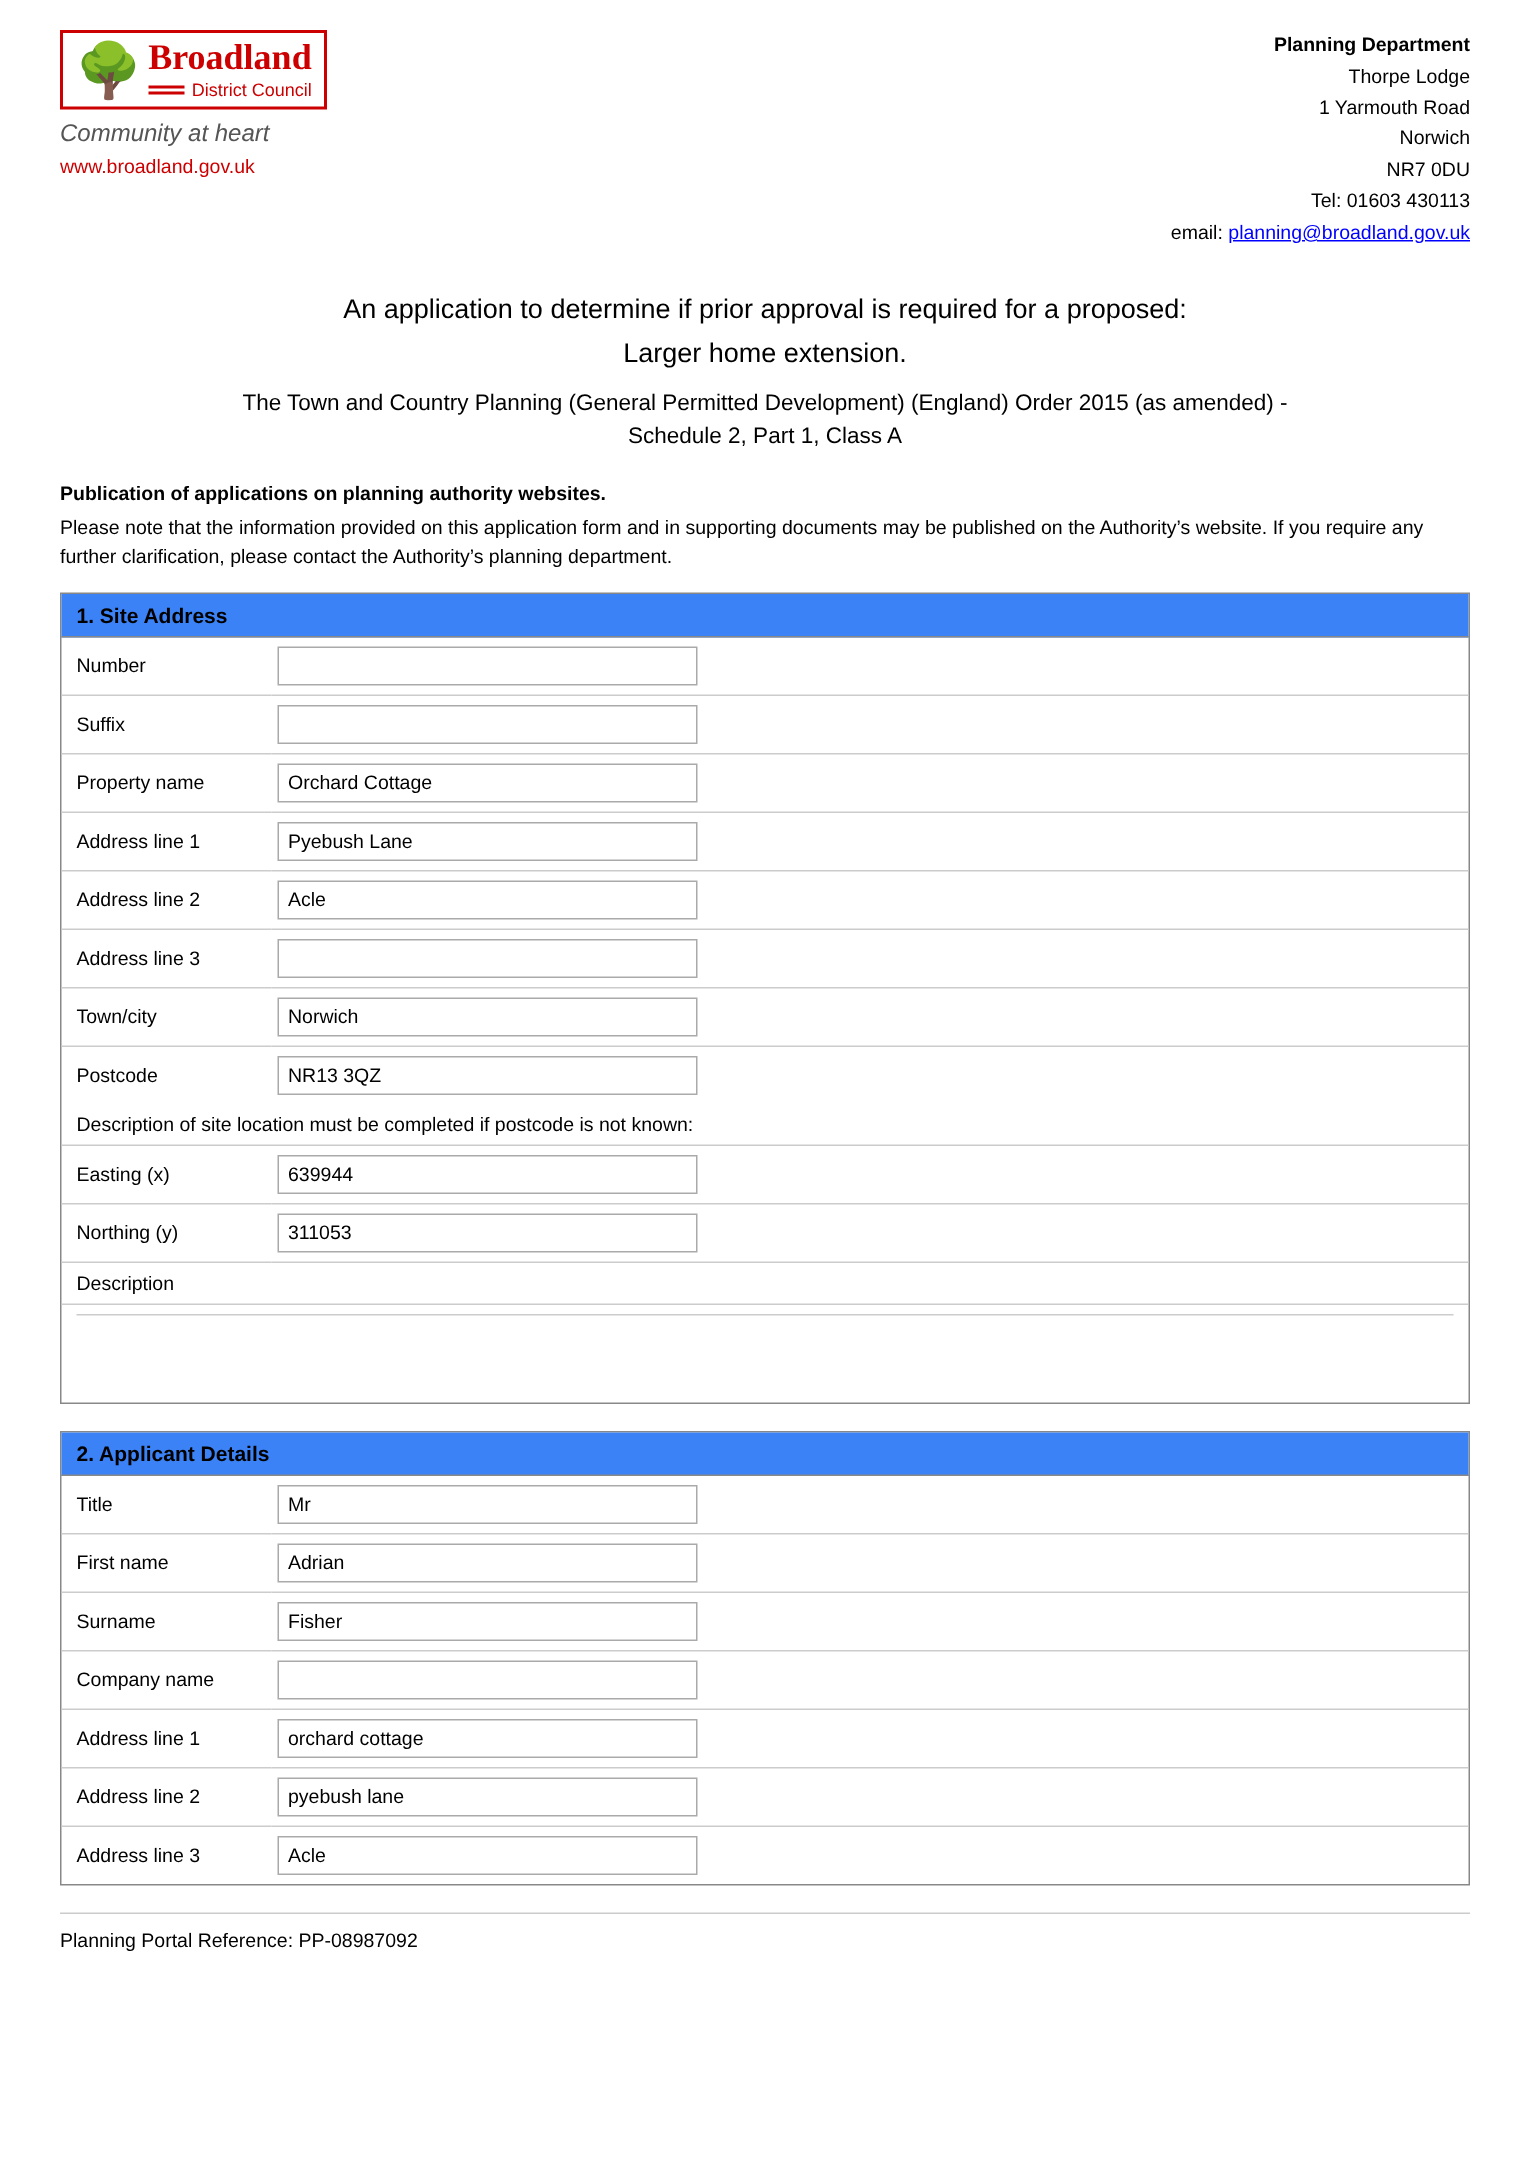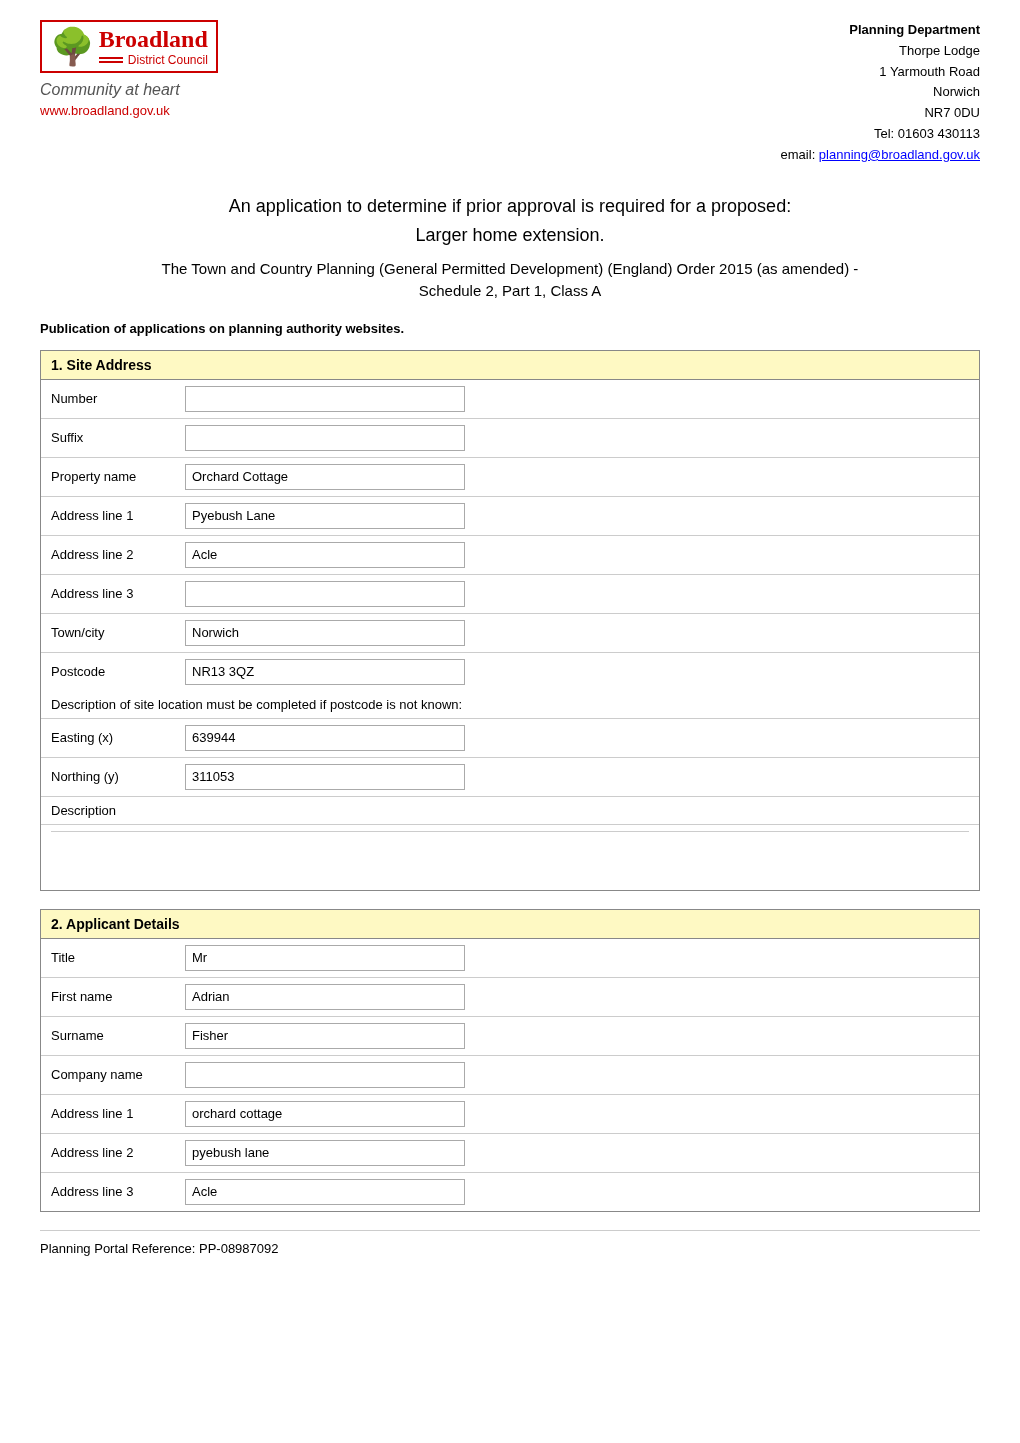--- a/index.html
+++ b/index.html
@@ -87,21 +87,21 @@
     .notice-area .notice-text {
       font-size: 13px;
       line-height: 1.5;
     }
     
     .section {
       border: 1px solid #888;
       margin-bottom: 18px;
     }
     .section-header {
-      background: #fef9c3;
+      background: #3b82f6;
       padding: 6px 10px;
       font-weight: bold;
       font-size: 14px;
       border-bottom: 1px solid #888;
     }
     .form-table {
       width: 100%;
       border-collapse: collapse;
     }
     .form-table tr {
@@ -225,20 +225,21 @@
 
   <div class="title-area">
     <div class="main-title">An application to determine if prior approval is required for a proposed:</div>
     <div class="sub-title">Larger home extension.</div>
     <div class="act-title">The Town and Country Planning (General Permitted Development) (England) Order 2015 (as amended) -</div>
     <div class="act-title">Schedule 2, Part 1, Class A</div>
   </div>
 
   <div class="notice-area">
     <div class="notice-title">Publication of applications on planning authority websites.</div>
+    <div class="notice-text">Please note that the information provided on this application form and in supporting documents may be published on the Authority’s website. If you require any further clarification, please contact the Authority’s planning department.</div>
   </div>
 
   <div class="section">
     <div class="section-header">1. Site Address</div>
     <table class="form-table">
       <tbody>
           <tr>
         <td class="label-cell">Number</td>
         <td class="value-cell">
           <input class="form-input" type="text" value="" style="">

